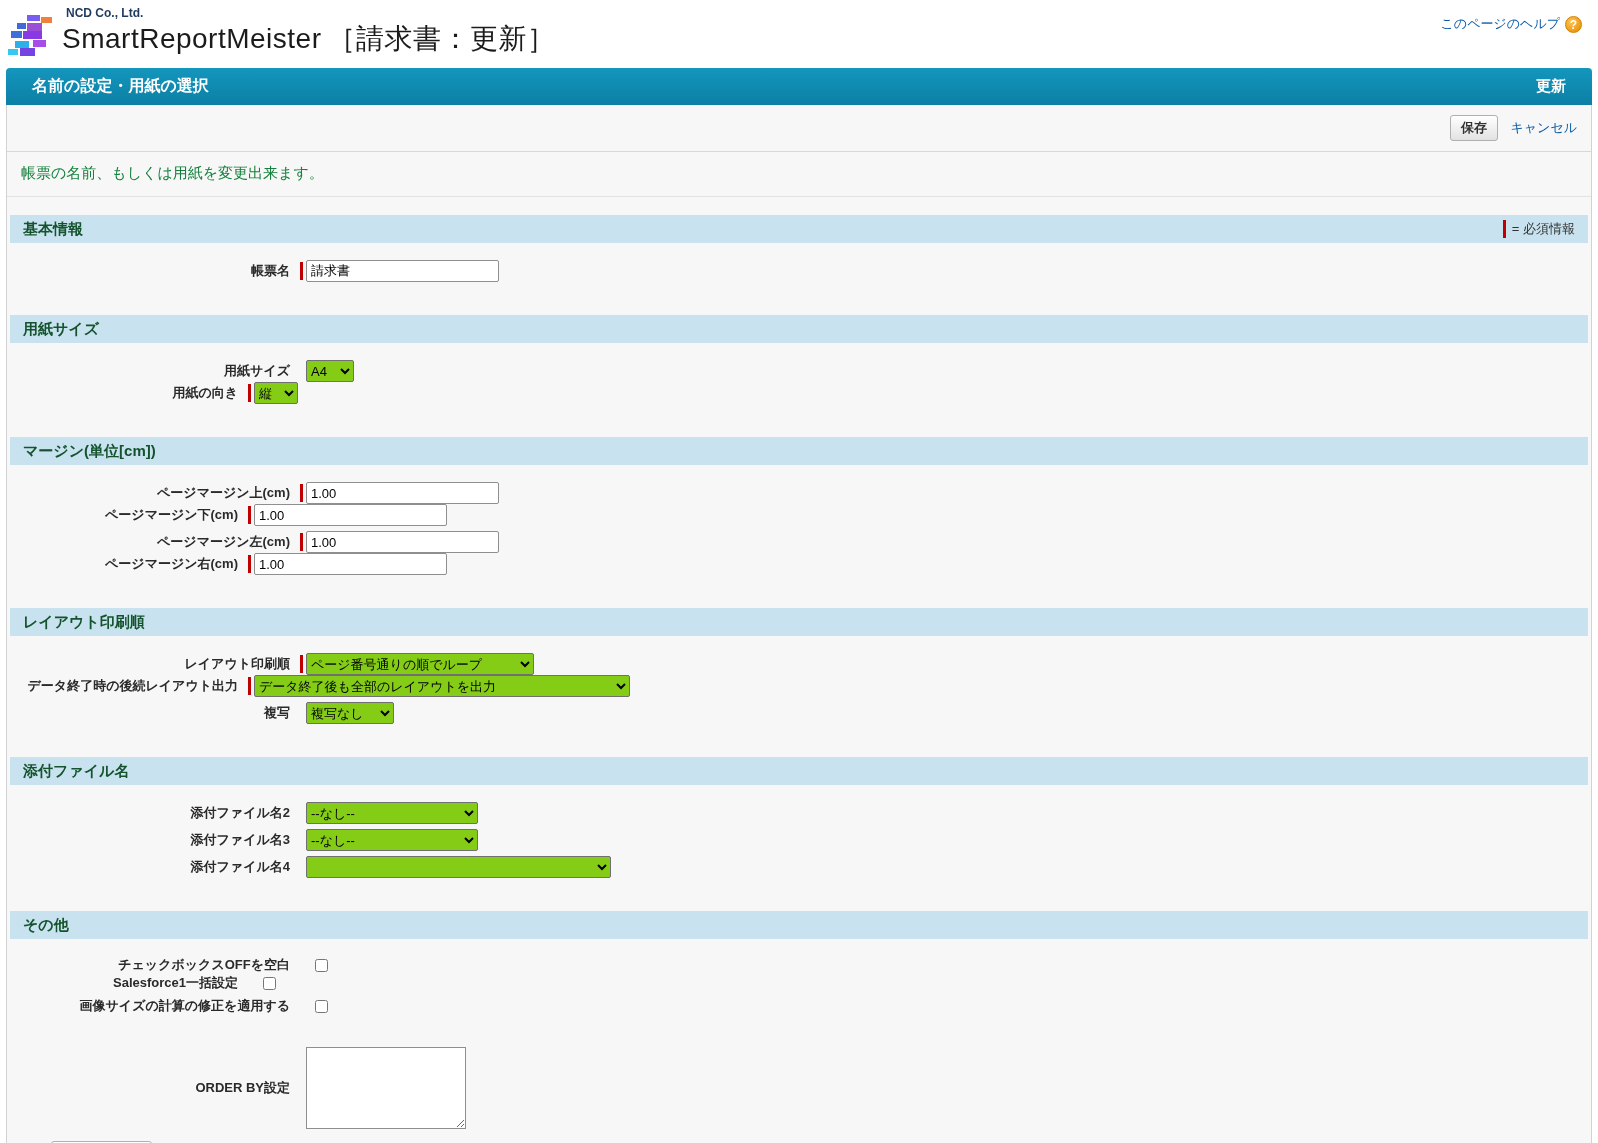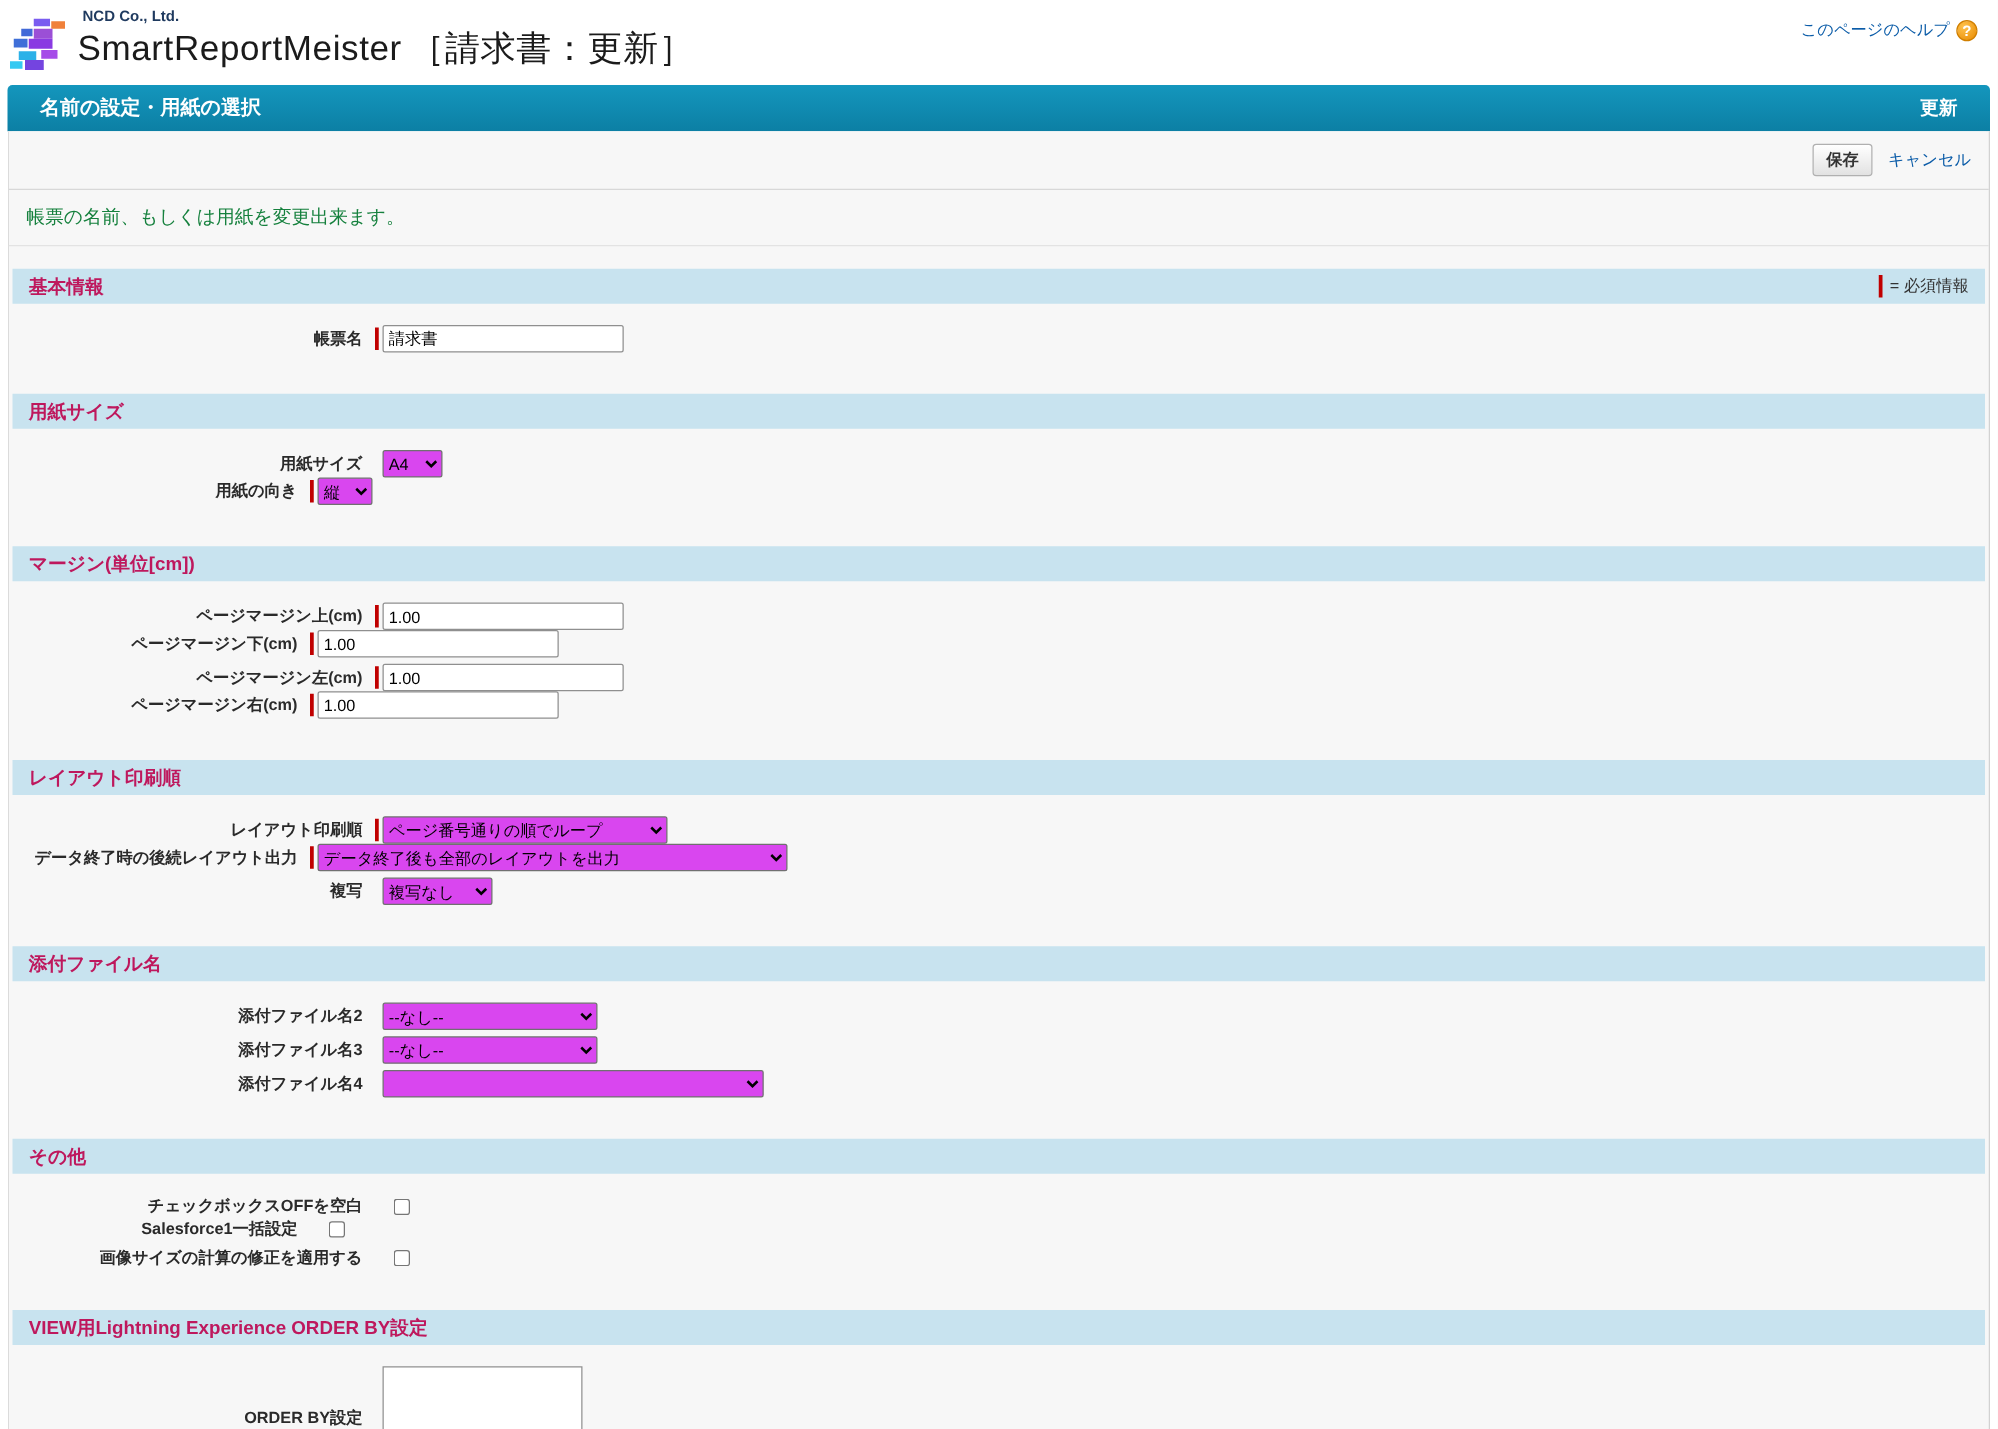--- a/index.html
+++ b/index.html
@@ -32,36 +32,36 @@
   .btn { display:inline-block; font-size:13px; font-weight:bold; color:#333; padding:3px 10px;
     background:linear-gradient(#ffffff,#e2e2e2); border:1px solid #b0b0b0; border-radius:3px; cursor:pointer; }
   .link { color:#0b5ca8; font-size:13px; text-decoration:none; margin-left:8px; cursor:pointer; }
 
   .descrow { padding:12px 14px 13px; font-size:15px; color:#15803d; border-bottom:1px solid #e3e3e3; margin-bottom:14px; }
 
   
   .sec-header { margin:18px 3px 0; background:#c8e3ef; height:28px; padding:0 13px; display:flex;
     justify-content:space-between; align-items:center; }
   .sec-header:first-of-type { margin-top:0; }
-  .sec-title { font-size:15px; font-weight:bold; color:#be185d; }
+  .sec-title { font-size:15px; font-weight:bold; color:#14532d; }
   .legend { font-size:13px; color:#333; display:flex; align-items:center; font-weight:normal; }
   .legend .req { margin-right:6px; }
 
   .sec-body { padding:12px 0 10px; }
   .row { display:flex; margin:5px 0;flex-direction:column; }
   .cell { width:50%; display:flex; align-items:center; }
   .cell.top { align-items:center; }
   .flabel { width:293px; padding-right:10px; text-align:right; font-size:13px; font-weight:bold; color:#2a2a2a; flex-shrink:0; }
   .cell.right-col .flabel { width:241px; }
   .req { display:inline-block; width:3px; height:18px; background:transparent; margin-right:3px; flex-shrink:0; }
   .req.on { background:#c00000; }
 
   input[type=text] { width:193px; height:22px; border:1px solid #8f8f8f; border-radius:2px; padding:1px 4px;
     font-size:13px; font-family:inherit; background:#fff; }
-  select { height:22px; border:1px solid #707070; border-radius:2px; font-size:13px; font-family:inherit; background:#d946ef; }
+  select { height:22px; border:1px solid #707070; border-radius:2px; font-size:13px; font-family:inherit; background:#84cc16; }
   select.w-paper { width:48px; } select.w-orient { width:44px; }
   select.w-layout { width:228px; } select.w-dataend { width:376px; }
   select.w-copy { width:88px; } select.w-attach { width:172px; } select.w-attach4 { width:305px; }
   input[type=checkbox] { width:13px; height:13px; margin-left:9px; }
   textarea { width:160px; height:82px; border:1px solid #8f8f8f; font-size:13px; font-family:inherit; resize:both; }
 
   .syntax-row { margin:12px 0 4px 44px; }
 </style>
 </head>
 <body>
@@ -265,23 +265,20 @@
       <div class="row">
         <div class="cell">
           <span class="flabel">画像サイズの計算の修正を適用する</span>
           <span class="req"></span>
           <input type="checkbox" style="">
         </div>
         <div class="cell right-col"></div>
       </div>
     </div>
 
-    <div class="sec-header">
-      <span class="sec-title">VIEW用Lightning Experience ORDER BY設定</span>
-    </div>
     <div class="sec-body">
       <div class="row">
         <div class="cell top">
           <span class="flabel">ORDER BY設定</span>
           <span class="req"></span>
           <textarea style=""></textarea>
         </div>
         <div class="cell right-col"></div>
       </div>
       <div class="syntax-row">

